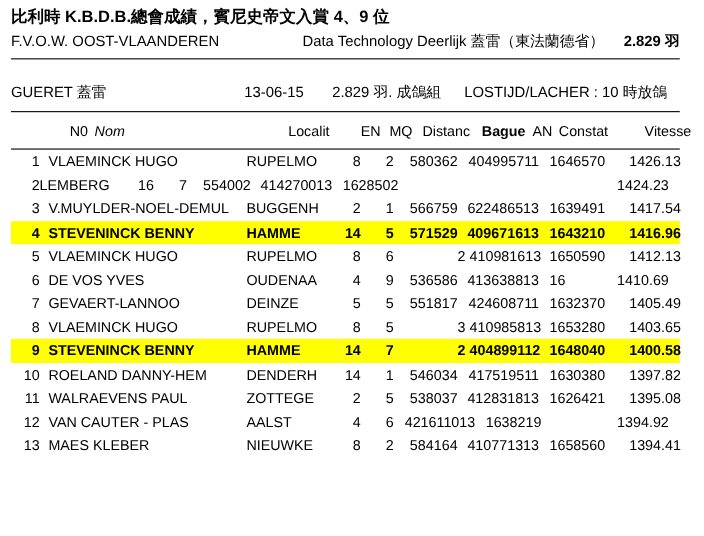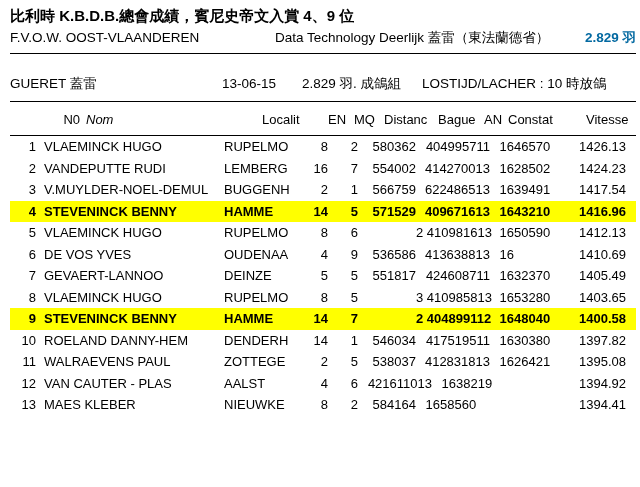--- a/index.html
+++ b/index.html
@@ -12,21 +12,21 @@
     background: #ffffff;
     font-family: "Liberation Sans", sans-serif;
     color: #000000;
     overflow: hidden;
   }
   .page {
     position: relative;
     width: 640px;
     height: 487px;
     box-sizing: border-box;
-    padding: 6px 4px 0 10px;
+    padding: 6px 22px 0 10px;
   }
   .title {
     font-size: 15px;
     font-weight: bold;
     letter-spacing: 0px;
     line-height: 20px;
     white-space: nowrap;
   }
   .subtitle-row {
     display: flex;
@@ -38,21 +38,21 @@
   }
   .subtitle-left {
     width: 224px;
     flex: 0 0 224px;
   }
   .subtitle-mid {
     flex: 1 1 auto;
     margin-left: 41px;
   }
   .red {
-    color: #0369a1;
+    color: #000000;
     font-weight: bold;
   }
   .hr {
     border: 0;
     border-top: 1px solid #000;
     margin: 5px 0 0 0;
   }
   .meta-row {
     display: flex;
     align-items: baseline;
@@ -85,21 +85,21 @@
     margin-bottom: 4px;
     white-space: nowrap;
     margin-left: 48px;
   }
   .hc-no     { width: 22px;  flex: 0 0 22px; text-align: right; }
   .hc-nom    { width: 176px; flex: 0 0 176px; padding-left: 6px; font-style: italic; }
   .hc-local  { width: 66px;  flex: 0 0 66px; }
   .hc-en     { width: 26px;  flex: 0 0 26px; text-align: left;}
   .hc-mq     { width: 30px;  flex: 0 0 30px; }
   .hc-dist   { width: 54px;  flex: 0 0 54px; }
-  .hc-bague  { width: 46px;  flex: 0 0 46px; }
+  .hc-bague  { width: 46px;  flex: 0 0 46px; font-weight: bold; }
   .hc-an     { width: 24px;  flex: 0 0 24px; }
   .hc-const  { width: 60px;  flex: 0 0 60px; }
   .hc-vit    { flex: 1 1 auto; text-align: left; padding-left: 18px;}
 
   .rows {
     font-size: 13px;
   }
   .row {
     display: flex;
     line-height: 21.5px;
@@ -168,21 +168,20 @@
         <span class="c-en">8</span>
         <span class="c-mq">2</span>
         <span class="c-dist">580362</span>
         <span class="c-bague">404995711</span>
         <span class="c-an">16</span>
         <span class="c-const">46570</span>
         <span class="c-vit">1426.13</span>
       </div>
       <div class="row">
         <span class="c-no">2</span>
-        <span class="c-nom">VANDEPUTTE RUDI</span>
         <span class="c-local">LEMBERG</span>
         <span class="c-en">16</span>
         <span class="c-mq">7</span>
         <span class="c-dist">554002</span>
         <span class="c-bague">414270013</span>
         <span class="c-an">16</span>
         <span class="c-const">28502</span>
         <span class="c-vit">1424.23</span>
       </div>
       <div class="row">
@@ -303,19 +302,20 @@
         <span class="c-const">38219</span>
         <span class="c-vit">1394.92</span>
       </div>
       <div class="row">
         <span class="c-no">13</span>
         <span class="c-nom">MAES KLEBER</span>
         <span class="c-local">NIEUWKE</span>
         <span class="c-en">8</span>
         <span class="c-mq">2</span>
         <span class="c-dist">584164</span>
+        <span class="c-bague">410771313</span>
         <span class="c-an">16</span>
         <span class="c-const">58560</span>
         <span class="c-vit">1394.41</span>
       </div>
     </div>
 
 </div>
 
 </body></html>

